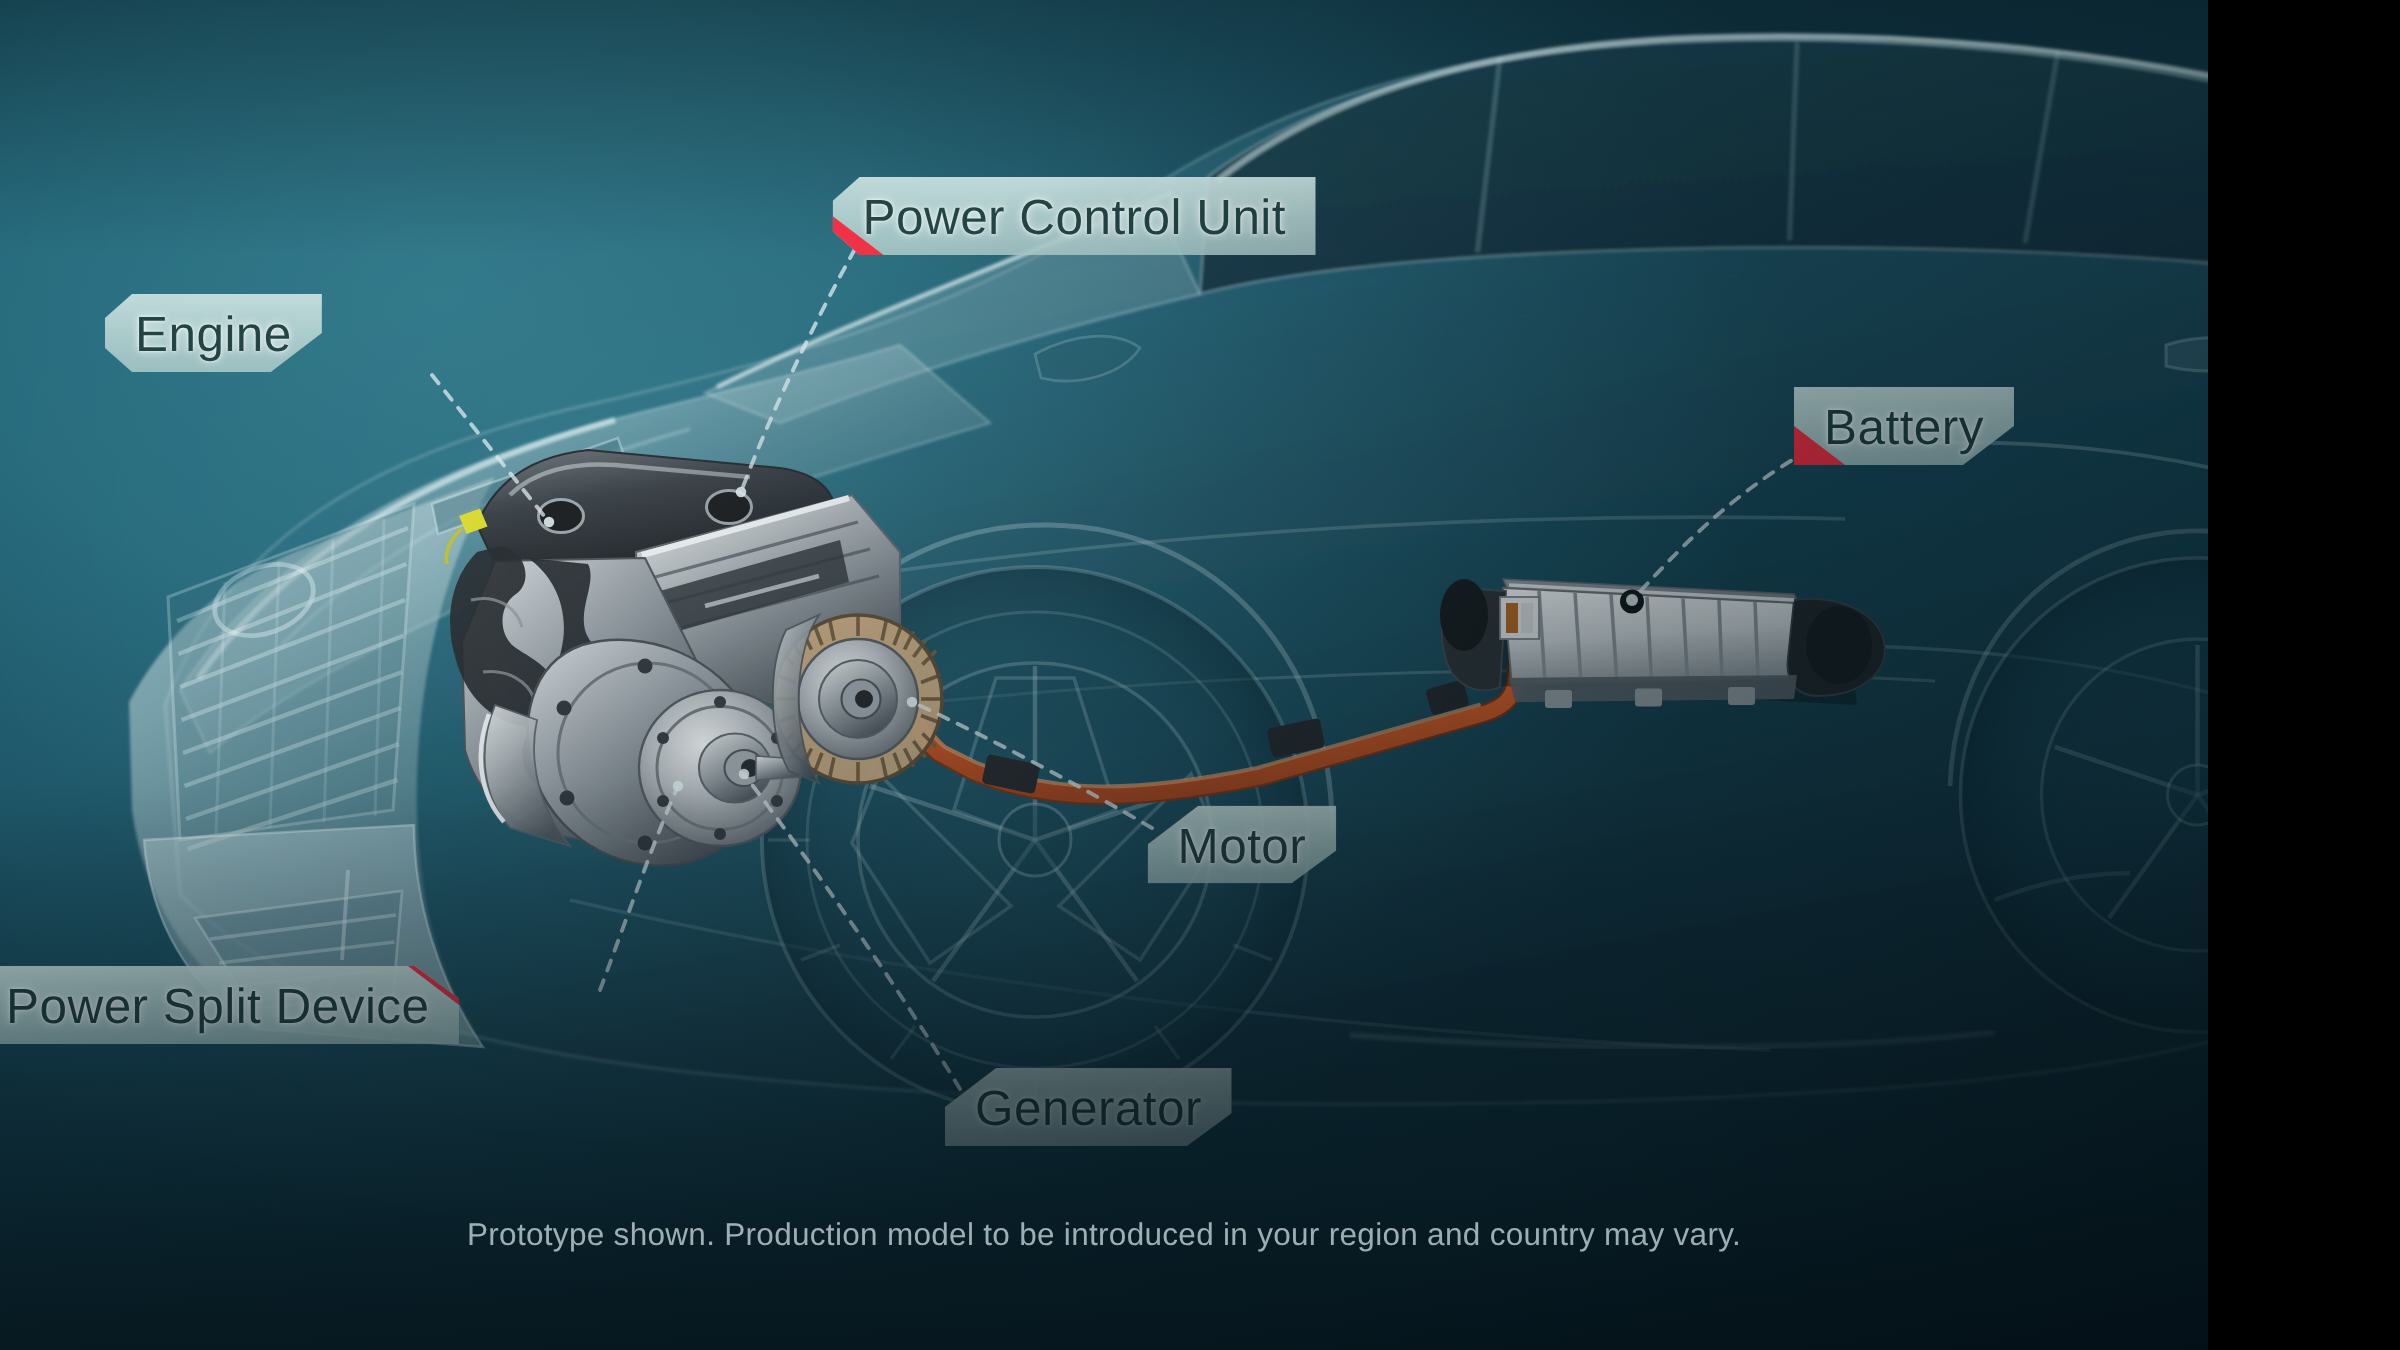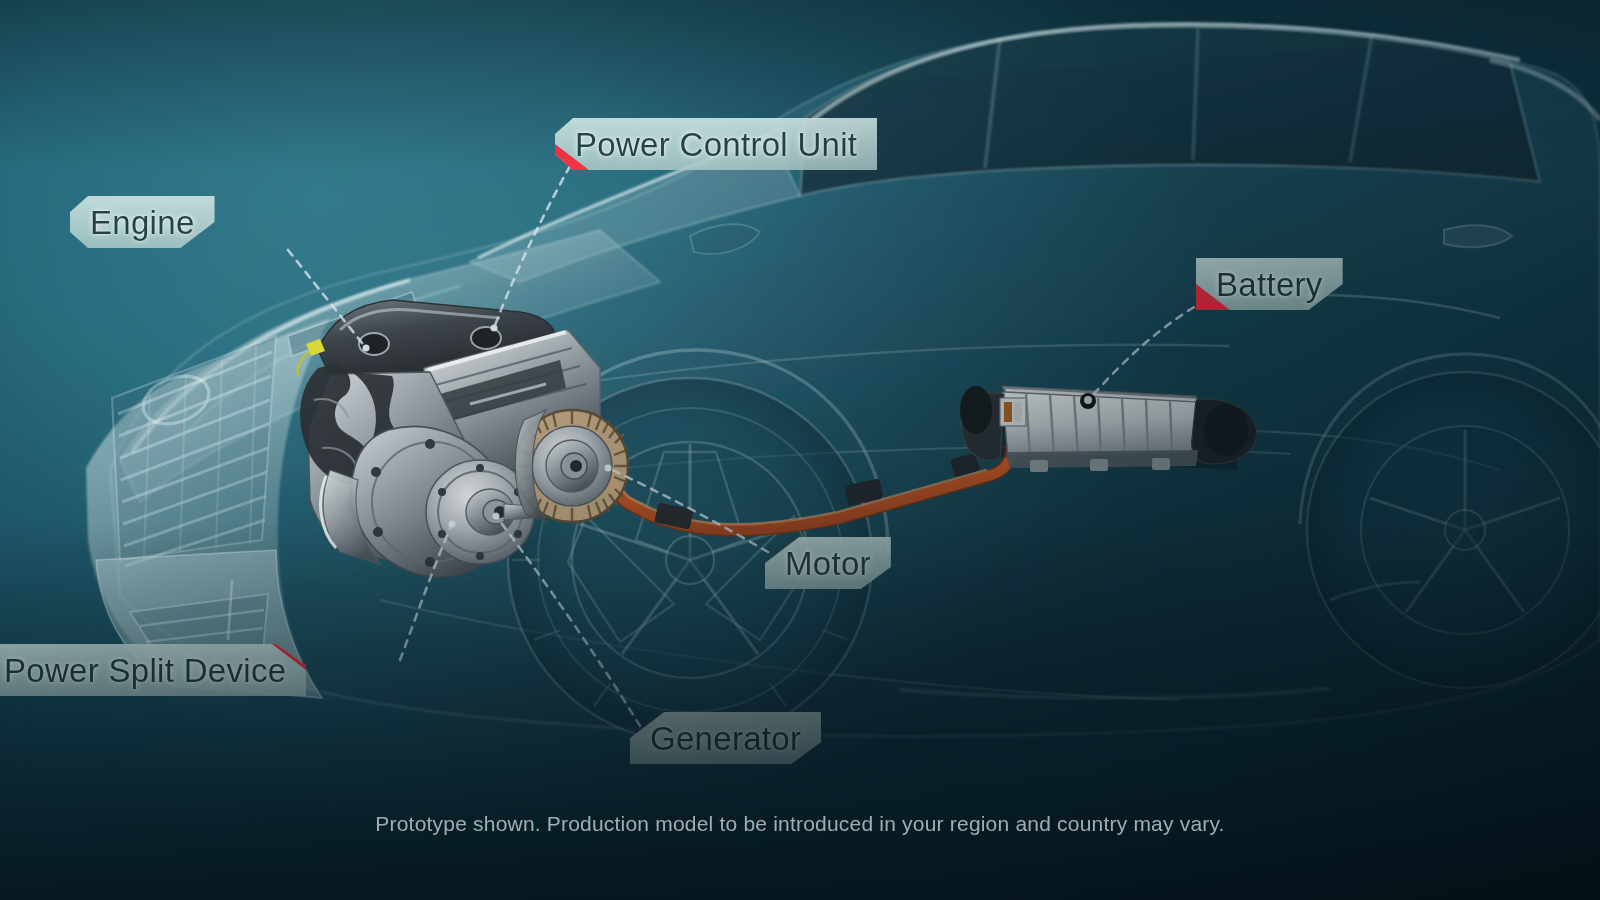--- a/index.html
+++ b/index.html
@@ -4,21 +4,21 @@
 <title>Hybrid Powertrain Diagram</title>
 <style>
   * { box-sizing: border-box; }
   html, body {
     margin: 0; padding: 0;
     background: #000;
     font-family: "Liberation Sans", sans-serif;
   }
   #stage {
     position: relative;
-    width: 1600px;
+    width: 1472px;
     height: 900px;
     overflow: hidden;
     background: #1d5e6e;
   }
 
   
   .bg-base {
     position: absolute; inset: 0;
     background:
       radial-gradient(ellipse 900px 640px at 20% 22%, #2b7587 0%, #246a7c 34%, #1b5466 62%, #123b4a 100%),

